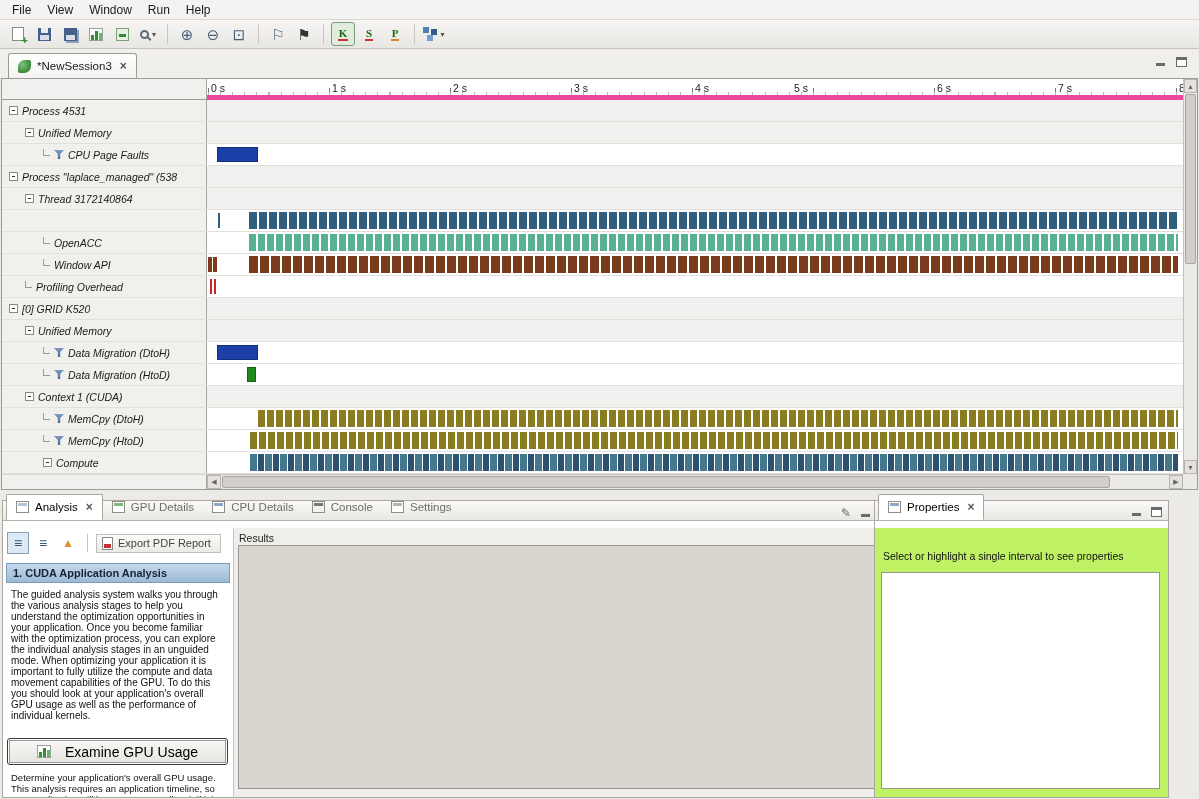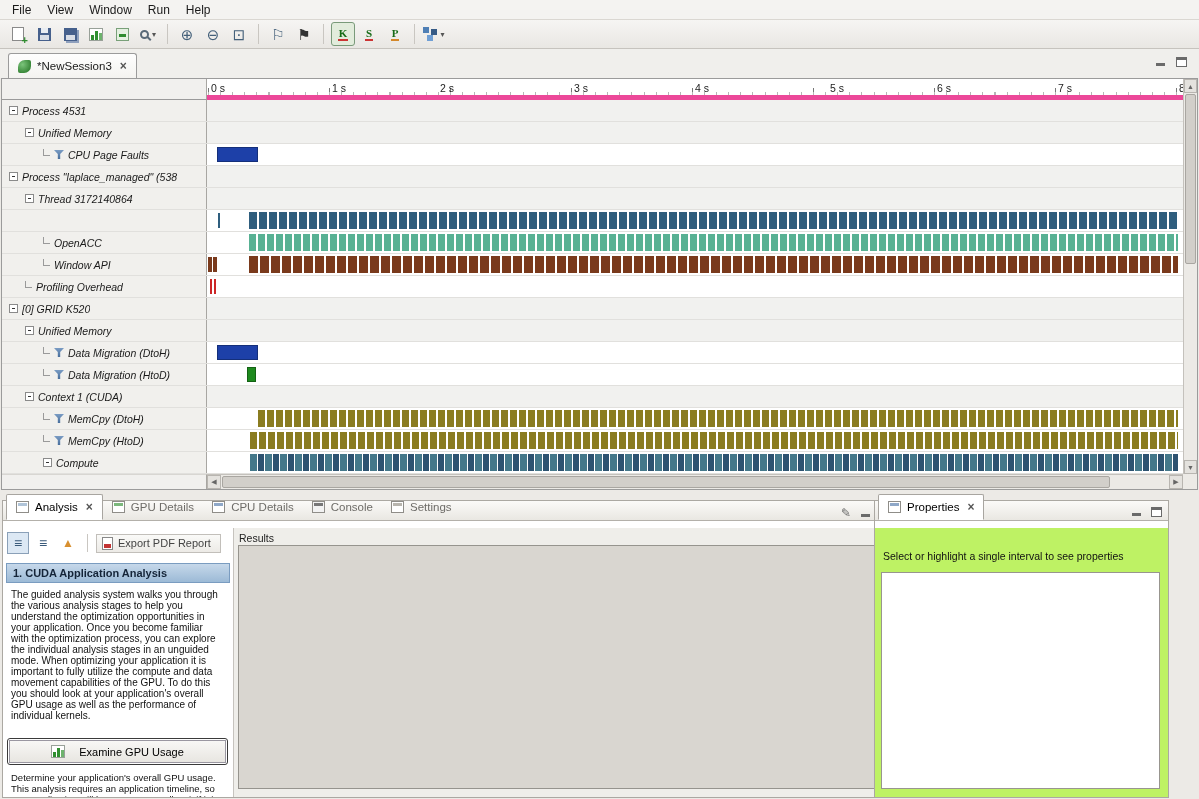--- a/index.html
+++ b/index.html
@@ -126,21 +126,21 @@
   .an-sep{width:1px;height:18px;background:#c9c6c1;margin:0 5px;}
   .pdf-btn{display:flex;align-items:center;gap:5px;font-size:11px;color:#444;
     border:1px solid #c2bfba;padding:2px 9px 2px 5px;background:linear-gradient(#fafaf8,#eceae6);}
   .ic-pdf{width:11px;height:13px;background:#fff;border:1px solid #888;position:relative;flex:none;}
   .ic-pdf::after{content:"";position:absolute;bottom:1px;left:1px;right:1px;height:4px;background:#c23333;}
   .an-header{margin:5px 3px 0 3px;background:linear-gradient(#c6d8ea,#9cbad6);border:1px solid #7a9cc0;
     padding:3px 6px;font-size:11px;font-weight:bold;color:#142438;}
   .an-desc{padding:6px 14px 0 8px;font-size:10px;line-height:1.1;color:#111;min-height:145px;}
   .gpu-btn-wrap{margin:10px 5px 0 4px;border:1px solid #3a3a3a;border-radius:3px;padding:1px;}
   .gpu-btn{width:100%;height:23px;background:linear-gradient(#f8f7f5,#e8e6e1);border:1px solid #9a97a1;
-    display:flex;align-items:center;justify-content:center;gap:14px;font-size:11px;
+    display:flex;align-items:center;justify-content:center;gap:14px;font-size:14px;
     font-family:"Liberation Sans","DejaVu Sans",sans-serif;}
   .an-footer{padding:8px 10px 0 8px;font-size:9.5px;line-height:1.15;color:#111;}
   #results-area{position:absolute;left:231px;top:0;right:0;bottom:0;background:#efeeea;}
   .results-label{position:absolute;top:4px;left:5px;font-size:10.5px;color:#222;}
   .results-box{position:absolute;left:4px;right:10px;top:17px;bottom:8px;border:1px solid #96948e;background:#d9d6d0;}
 
   #props-body{position:absolute;top:27px;left:0;right:0;bottom:0;background:#bef264;}
   .props-hint{padding:22px 6px 6px 8px;font-size:10.5px;color:#111;}
   .props-box{position:absolute;left:6px;right:8px;top:44px;bottom:8px;background:#fff;border:1px solid #98958f;}
 </style>
@@ -222,27 +222,27 @@
 </div>
 
 <div id="eframe">
   <div id="ruler-corner"></div>
   <div id="ruler">
       <div class="rtick" style="left: 1px;"></div>
       <div class="rlabel" style="left: 4px;">0 s</div>
       <div class="rtick" style="left: 122px;"></div>
       <div class="rlabel" style="left: 125px;">1 s</div>
       <div class="rtick" style="left: 243px;"></div>
-      <div class="rlabel" style="left: 233px;">2 s</div>
+      <div class="rlabel" style="left: 246px;">2 s</div>
       <div class="rtick" style="left: 364px;"></div>
       <div class="rlabel" style="left: 367px;">3 s</div>
       <div class="rtick" style="left: 485px;"></div>
       <div class="rlabel" style="left: 488px;">4 s</div>
       <div class="rtick" style="left: 606px;"></div>
-      <div class="rlabel" style="left: 623px;">5 s</div>
+      <div class="rlabel" style="left: 587px;">5 s</div>
       <div class="rtick" style="left: 727px;"></div>
       <div class="rlabel" style="left: 730px;">6 s</div>
       <div class="rtick" style="left: 848px;"></div>
       <div class="rlabel" style="left: 851px;">7 s</div>
       <div class="rtick" style="left: 969px;"></div>
       <div class="rlabel" style="left: 972px;">8 s</div>
     </div>
   <div id="rows">
       <div class="trow shade">
         <div class="tlabel ind0">

